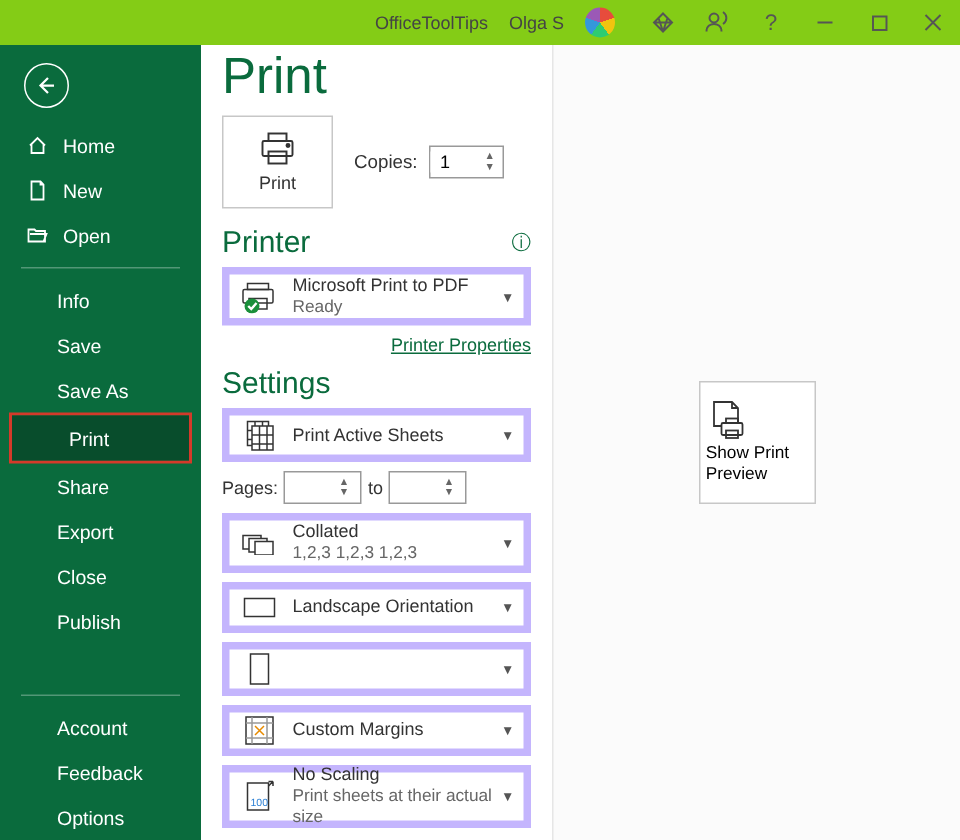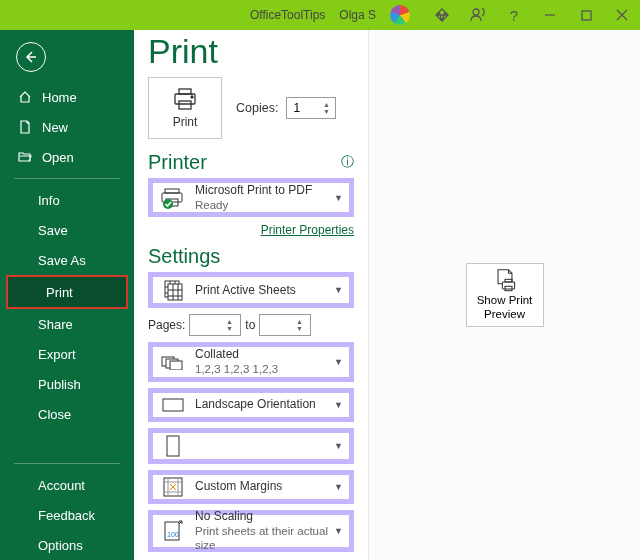--- a/index.html
+++ b/index.html
@@ -30,21 +30,21 @@
   .infi { margin-left: auto; color: #0a6b3d; font-size: 13px; }
   .dd { border: 5px solid #c4b5fd; height: 42px; display: flex; align-items: center; padding: 0 6px; margin-bottom: 6px; position: relative; cursor: pointer; background: #fff; }
   .dd.h36 { height: 34px; }
   .dd .ico { width: 28px; height: 26px; display: flex; align-items: center; justify-content: center; margin-right: 8px; flex-shrink: 0; }
   .dd .txt { display: flex; flex-direction: column; line-height: 1.25; font-size: 12px; overflow: hidden; }
   .dd .chev { margin-left: auto; font-size: 9px; color: #555; }
   .link { color: #0a6b3d; text-decoration: underline; font-size: 12px; text-align: right; margin-bottom: 2px; cursor: pointer; }
   .pagesrow { display: flex; align-items: center; margin-bottom: 6px; font-size: 12px; }
   .pagesrow .spin { width: 52px; margin: 0 4px; }
   .preview { flex: 1; background: #fbfbfb; border-left: 1px solid #e6e6e6; display: flex; align-items: center; justify-content: center; }
-  .pvbtn { width: 78px; height: 64px; border: 1px solid #c7c7c7; background: #fff; display: flex; flex-direction: column; align-items: center; justify-content: center; font-size: 11.5px; text-align: center; line-height: 1.2; padding: 4px; cursor: pointer; }
+  .pvbtn { width: 78px; height: 82px; border: 1px solid #c7c7c7; background: #fff; display: flex; flex-direction: column; align-items: flex-start; justify-content: center; font-size: 11.5px; text-align: center; line-height: 1.2; padding: 4px; cursor: pointer; }
   .sub { color: #666; font-size: 11.5px; }
 </style>
 </head>
 <body>
 
 <div class="titlebar">
   <span class="tlabel">OfficeToolTips</span>
   <span class="tlabel">Olga S</span>
   <div class="avatar"></div>
   <div class="ticon">
@@ -119,24 +119,24 @@
           <span style="margin-left:20px">Print</span>
         </div>
     </div>
     <div class="sitem">
         <span style="margin-left:20px">Share</span>
       </div>
     <div class="sitem">
         <span style="margin-left:20px">Export</span>
       </div>
     <div class="sitem">
+        <span style="margin-left:20px">Close</span>
+      </div>
+    <div class="sitem">
         <span style="margin-left:20px">Publish</span>
-      </div>
-    <div class="sitem">
-        <span style="margin-left:20px">Close</span>
       </div>
     <div class="spacer"></div>
     <div class="sdiv"></div>
     <div class="sitem">
         <span style="margin-left:20px">Account</span>
       </div>
     <div class="sitem">
         <span style="margin-left:20px">Feedback</span>
       </div>
     <div class="sitem">

